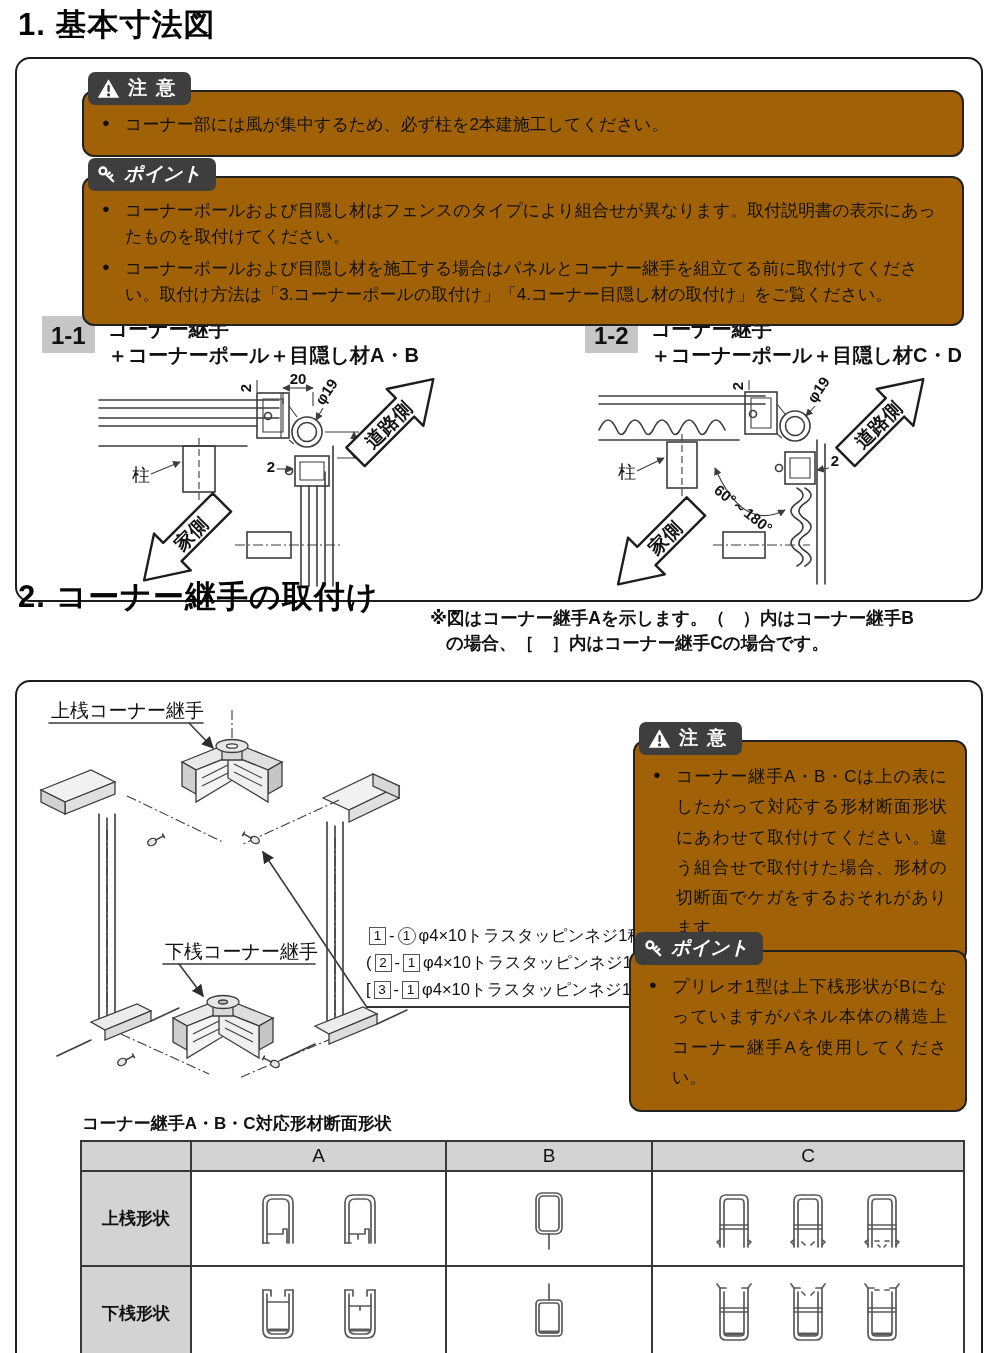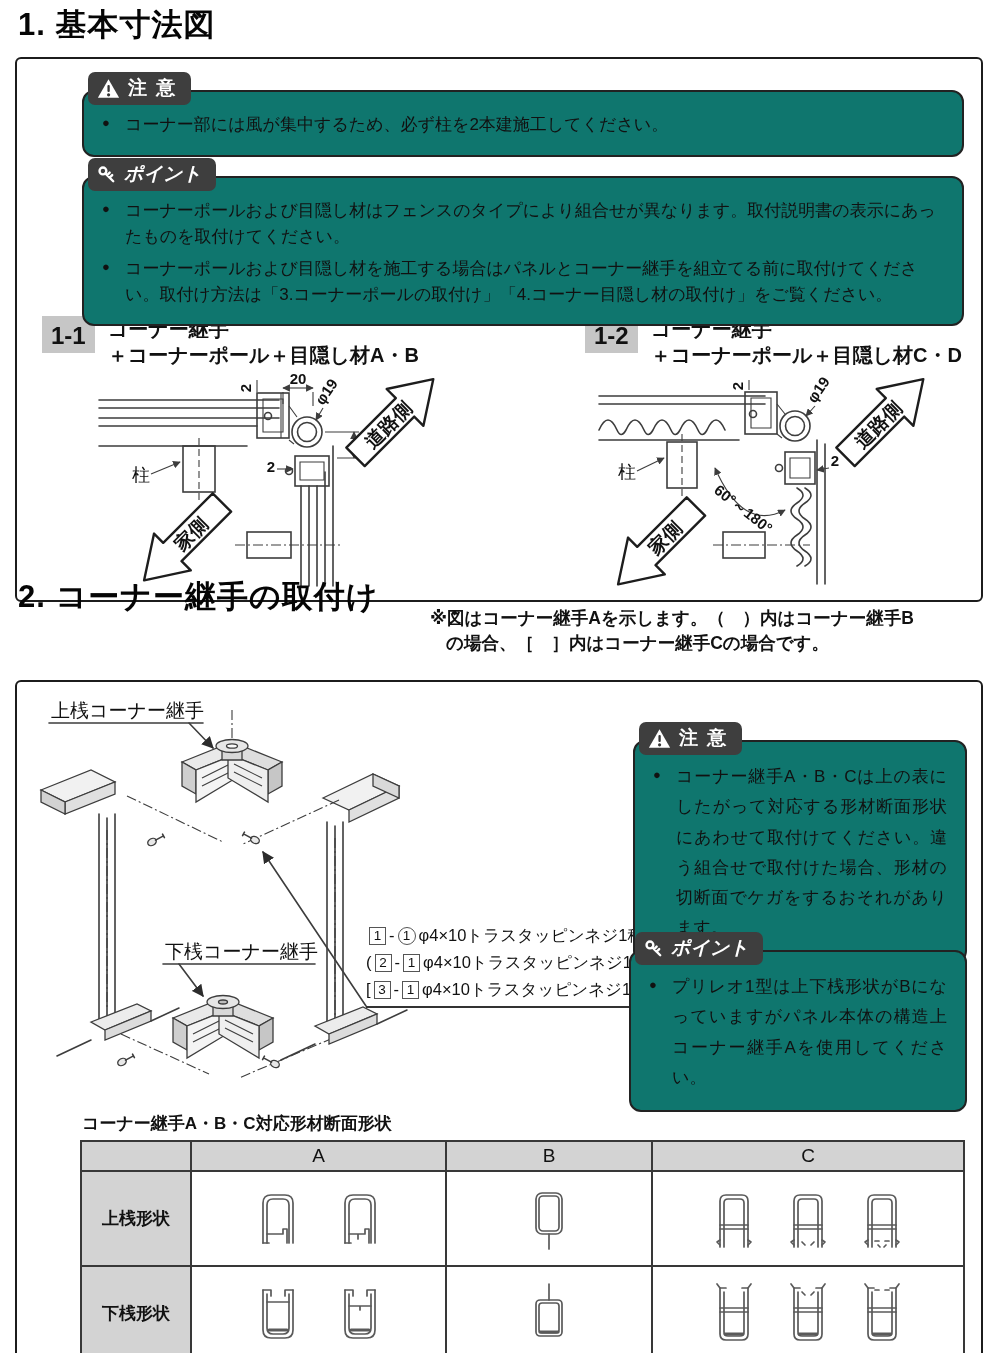--- a/index.html
+++ b/index.html
@@ -1,28 +1,28 @@
 <!DOCTYPE html>
 <html><head>
 <meta charset="utf-8">
 <style>
   html,body { margin:0; padding:0; background:#fff; }
   .page { width:1000px; height:1353px; position:relative; background:#fff;
           font-family:"Liberation Sans","DejaVu Sans",sans-serif; color:#111; overflow:hidden; }
   .sec-title { position:absolute; margin:0; font-size:31px; font-weight:900; letter-spacing:1px; color:#050505; }
-  .bigbox { position:absolute; border:2.5px solid #1c1c1c; border-radius:6px; background:#fff; }
+  .bigbox { position:absolute; border:2.5px solid #1c1c1c; border-radius:15px; background:#fff; }
 
   .callout { position:absolute; }
   .badge { position:relative; z-index:2; display:inline-flex; align-items:center; gap:8px;
            background:#3e3e3e; color:#fff; border-radius:7px; padding:3px 14px 4px 9px;
            font-size:19px; font-weight:700; margin-left:6px; }
   .badge .blbl { letter-spacing:2px; }
   .badge.point .blbl { font-style:italic; letter-spacing:0; }
   .callout-box { position:relative; z-index:1; border:2.2px solid #222; border-radius:12px;
-                 margin-top:-15px; padding:20px 18px 10px 16px; background:#0f766e; }
+                 margin-top:-15px; padding:20px 18px 10px 16px; background:#a16207; }
   .bullet { position:relative; margin:0 0 7px 0; padding-left:25px; font-size:17px; line-height:1.5; }
   .bullet::before { content:"●"; position:absolute; left:2px; top:1px; font-size:13px; }
   .co2 .bullet { font-size:17px; line-height:1.78; text-align:justify; }
 
   .s2note { position:absolute; font-size:17.5px; font-weight:700; line-height:1.4; }
   .s2note .ind { padding-left:16px; }
 
   .sub { position:absolute; display:flex; gap:13px; align-items:flex-start; }
   .chip { background:#c6c6c6; font-weight:700; font-size:24px; line-height:1.35; padding:4px 9px 1px; }
   .subt { font-weight:700; font-size:20px; line-height:1.3; }

